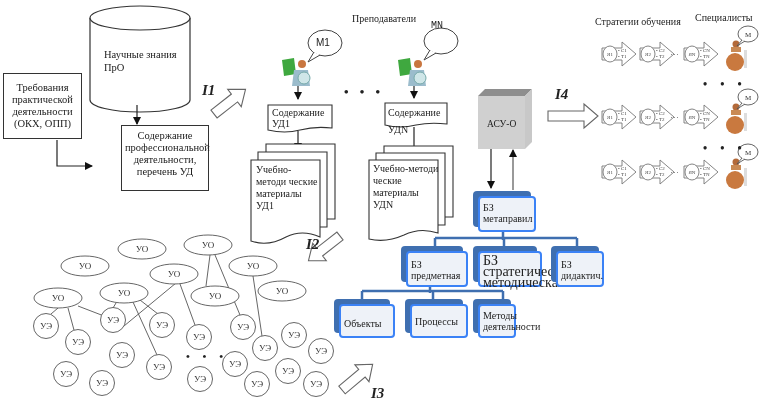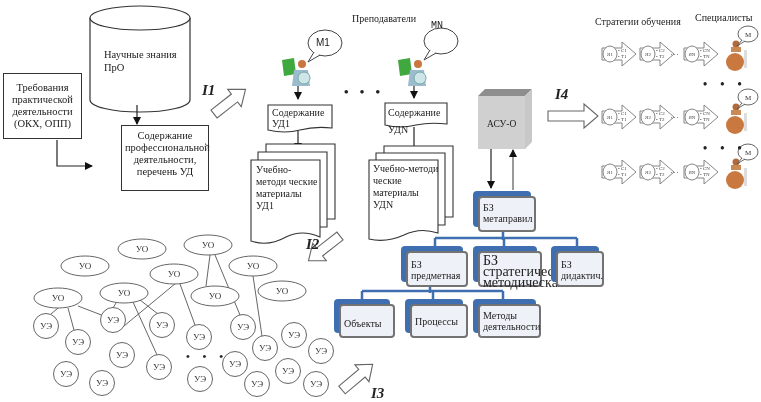--- a/index.html
+++ b/index.html
@@ -1,21 +1,21 @@
 <!DOCTYPE html>
 <html><head>
 <meta charset="utf-8">
 <style>
   html,body{margin:0;padding:0;background:#fff;}
   body{width:761px;height:402px;position:relative;overflow:hidden;font-family:"Liberation Serif","DejaVu Serif",serif;color:#222;}
   .abs{position:absolute;}
   .box{position:absolute;border:1.2px solid #333;background:#fff;box-sizing:border-box;font-size:10.5px;line-height:12px;padding:4px 3px;text-align:center;}
   .lbl{position:absolute;font-size:10px;white-space:nowrap;}
   .ital{position:absolute;font-style:italic;font-weight:bold;font-size:15px;}
-  .kb{position:absolute;box-sizing:border-box;background:#eef2f8;border:2px solid #737373;border-radius:4px;font-size:10px;line-height:11px;padding:4px 3px;box-shadow:-5px -5px 0 0 #3f6fb0;}
+  .kb{position:absolute;box-sizing:border-box;background:#eef2f8;border:2px solid #3b82f6;border-radius:4px;font-size:10px;line-height:11px;padding:4px 3px;box-shadow:-5px -5px 0 0 #3f6fb0;}
   svg text{font-family:"Liberation Serif","DejaVu Serif",serif;}
   .node-text{font-size:9px;fill:#333;}
 </style>
 </head>
 <body>
 
 <svg class="abs" style="left:88px;top:4px" width="104" height="112">
   <path d="M2,14 L2,96 A50,12 0 0 0 102,96 L102,14" fill="#fff" stroke="#333" stroke-width="1.2"></path>
   <ellipse cx="52" cy="14" rx="50" ry="12" fill="#fff" stroke="#333" stroke-width="1.2"></ellipse>
 </svg>
@@ -145,21 +145,21 @@
 </svg>
 <div class="lbl" style="left:487px;top:119px;font-size:9.5px">АСУ-О</div>
 
 <div class="kb" style="left:478px;top:196px;width:58px;height:36px"><span>БЗ метаправил</span></div>
 <div class="kb" style="left:406px;top:251px;width:62px;height:36px;padding-top:6px"><span>БЗ предметная</span></div>
 <div class="kb" style="left:478px;top:251px;width:64px;height:36px;padding-top:2px;font-size:14px;line-height:11px"><span>БЗ стратегически-методическая</span></div>
 <div class="kb" style="left:556px;top:251px;width:48px;height:36px;padding-top:6px"><span>БЗ дидактич.</span></div>
 
 <div class="kb" style="left:339px;top:304px;width:56px;height:34px;padding-top:12px"><span>Объекты</span></div>
 <div class="kb" style="left:410px;top:304px;width:58px;height:34px;padding-top:10px"><span>Процессы</span></div>
-<div class="kb" style="left:478px;top:304px;width:63px;height:34px;padding-top:4px"><span>Методы деятельности</span></div>
+<div class="kb" style="left:478px;top:304px;width:38px;height:34px;padding-top:4px"><span>Методы деятельности</span></div>
 
 <div class="lbl" style="left:595px;top:16px;font-size:10px">Стратегии обучения</div>
 <div class="lbl" style="left:695px;top:12px;font-size:10px">Специалисты</div>
 
 <div id="strategy-rows">
     <svg width="161" height="44" style="position: absolute; left: 598px; top: 34px;">
       <g>
         <path d="M4,14 L24,14 L24,8 L38,20 L24,32 L24,26 L4,26 Z" fill="#fff" stroke="#777" stroke-width="0.9"></path>
         <ellipse cx="12" cy="20" rx="7" ry="8" fill="#fff" stroke="#777" stroke-width="0.9"></ellipse>
         <text x="12" y="22" text-anchor="middle" font-size="5" fill="#444">Я1</text>

